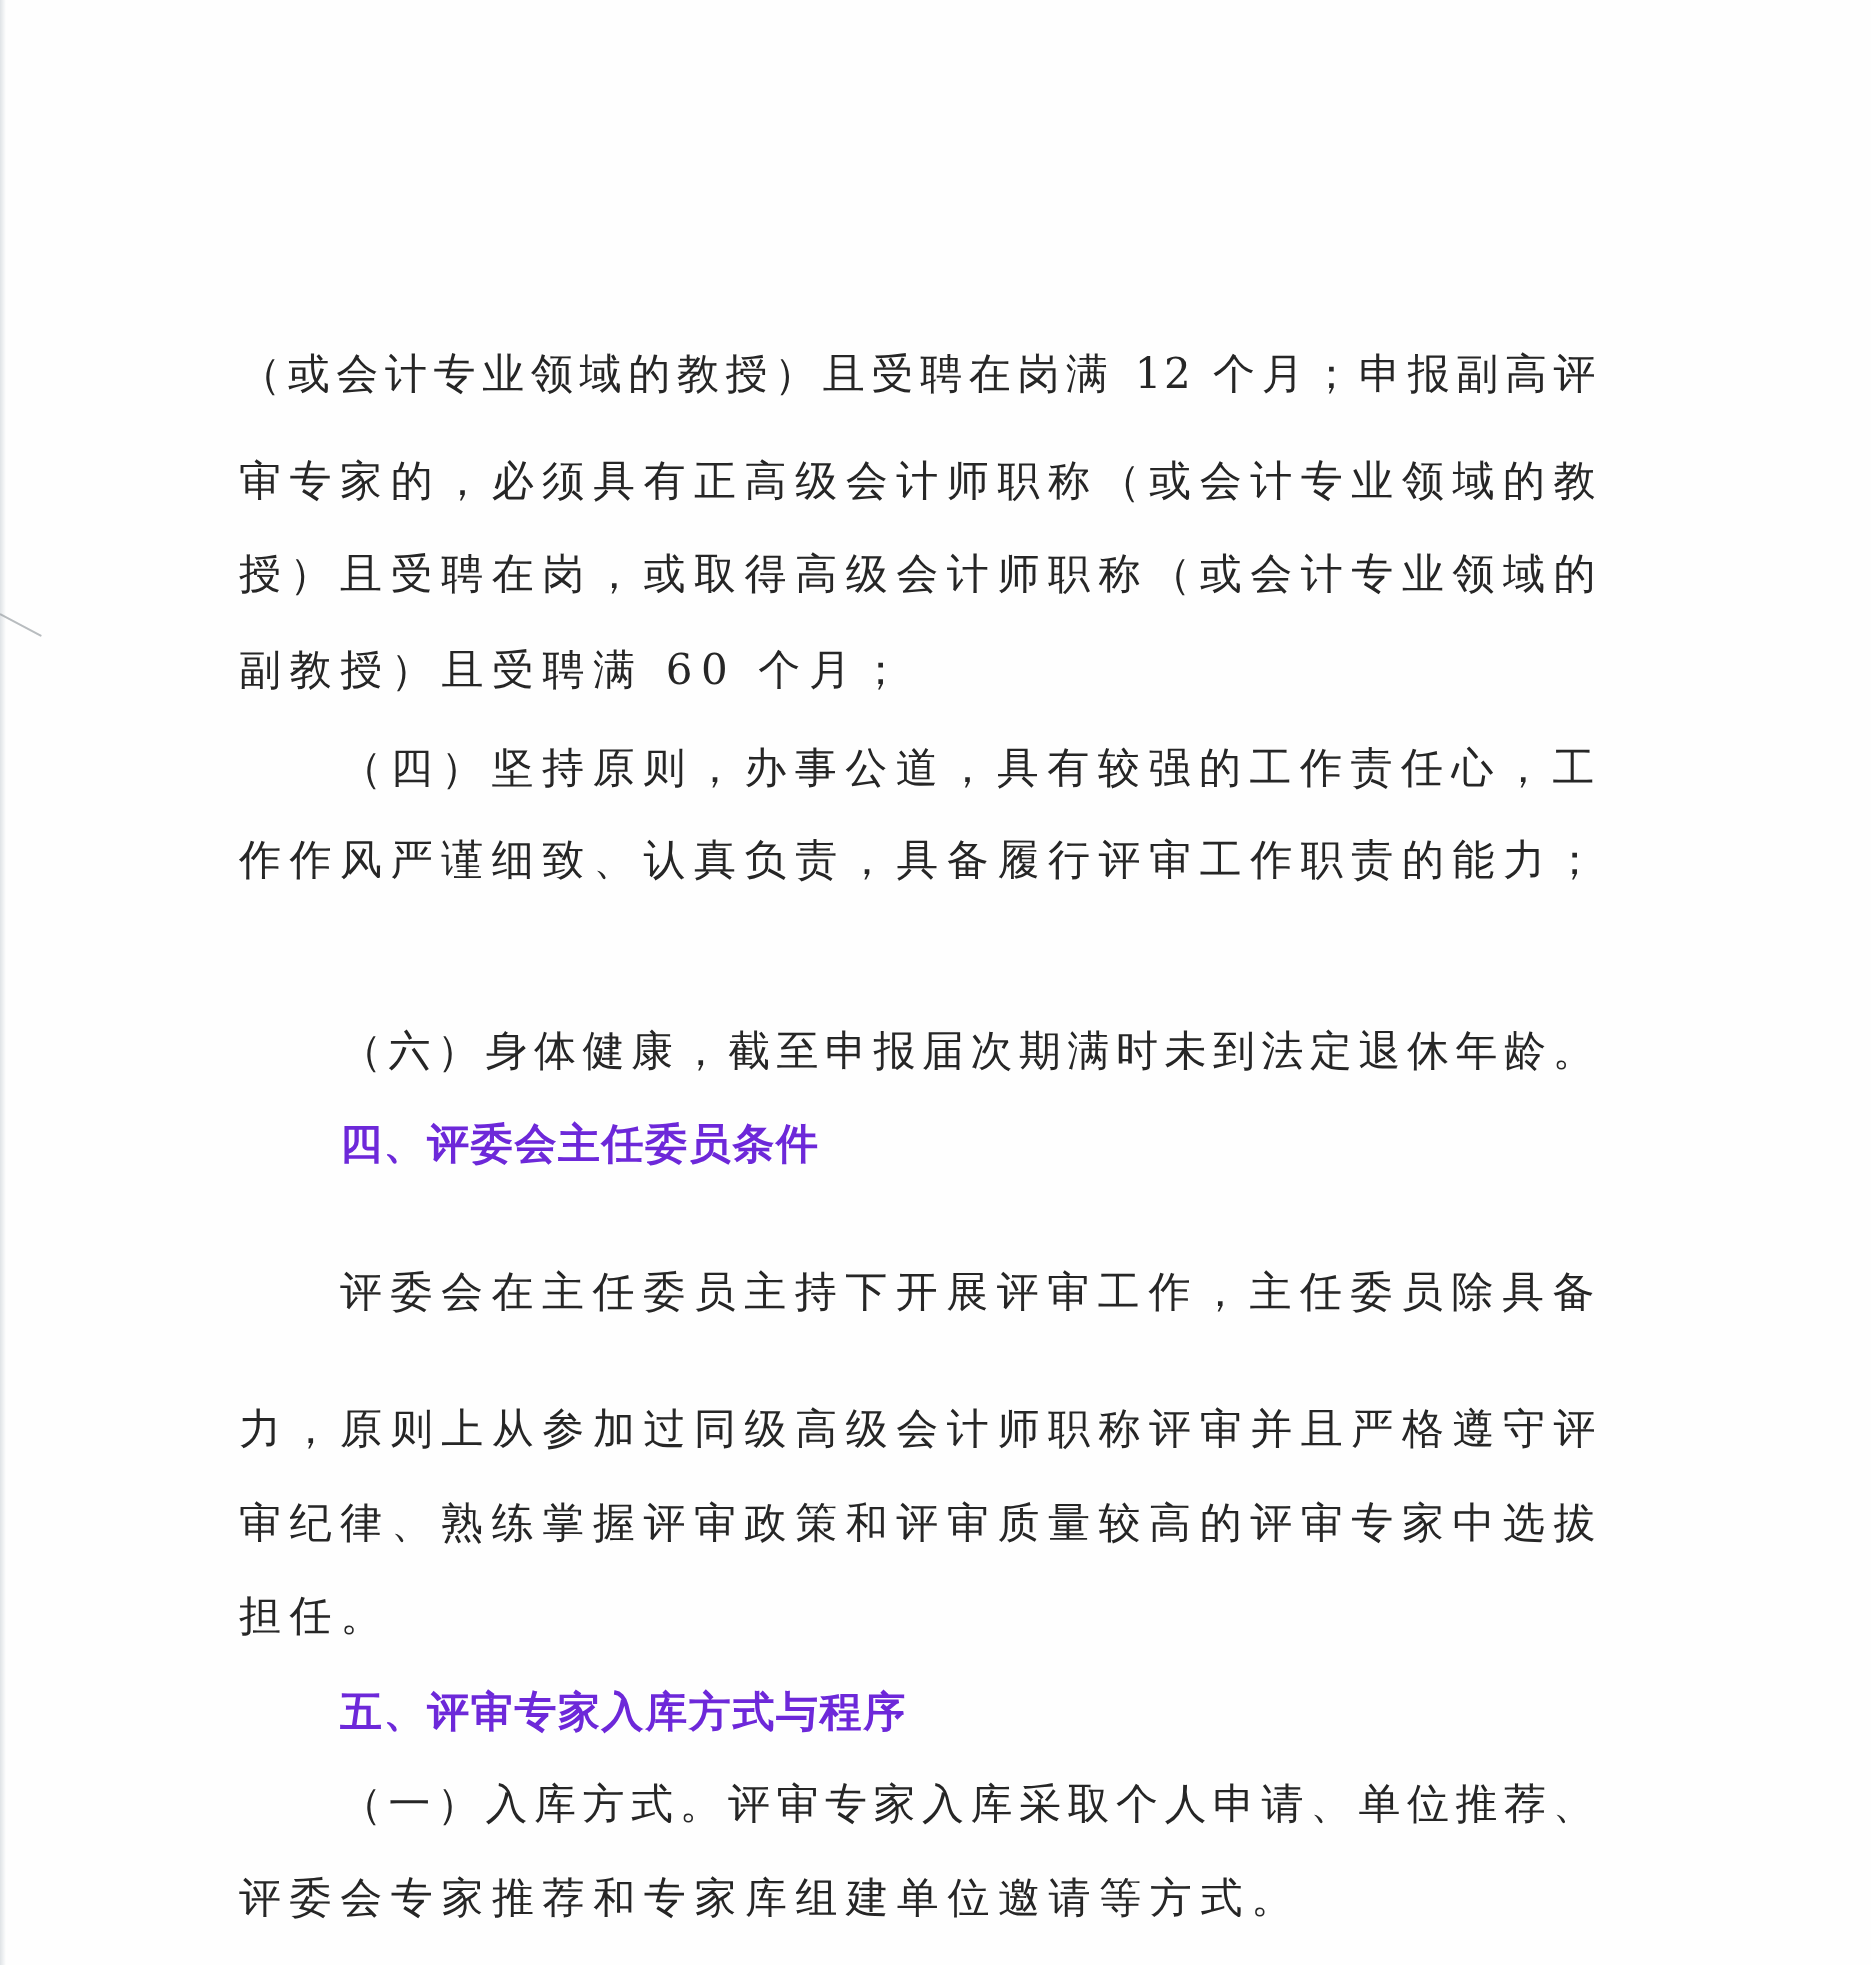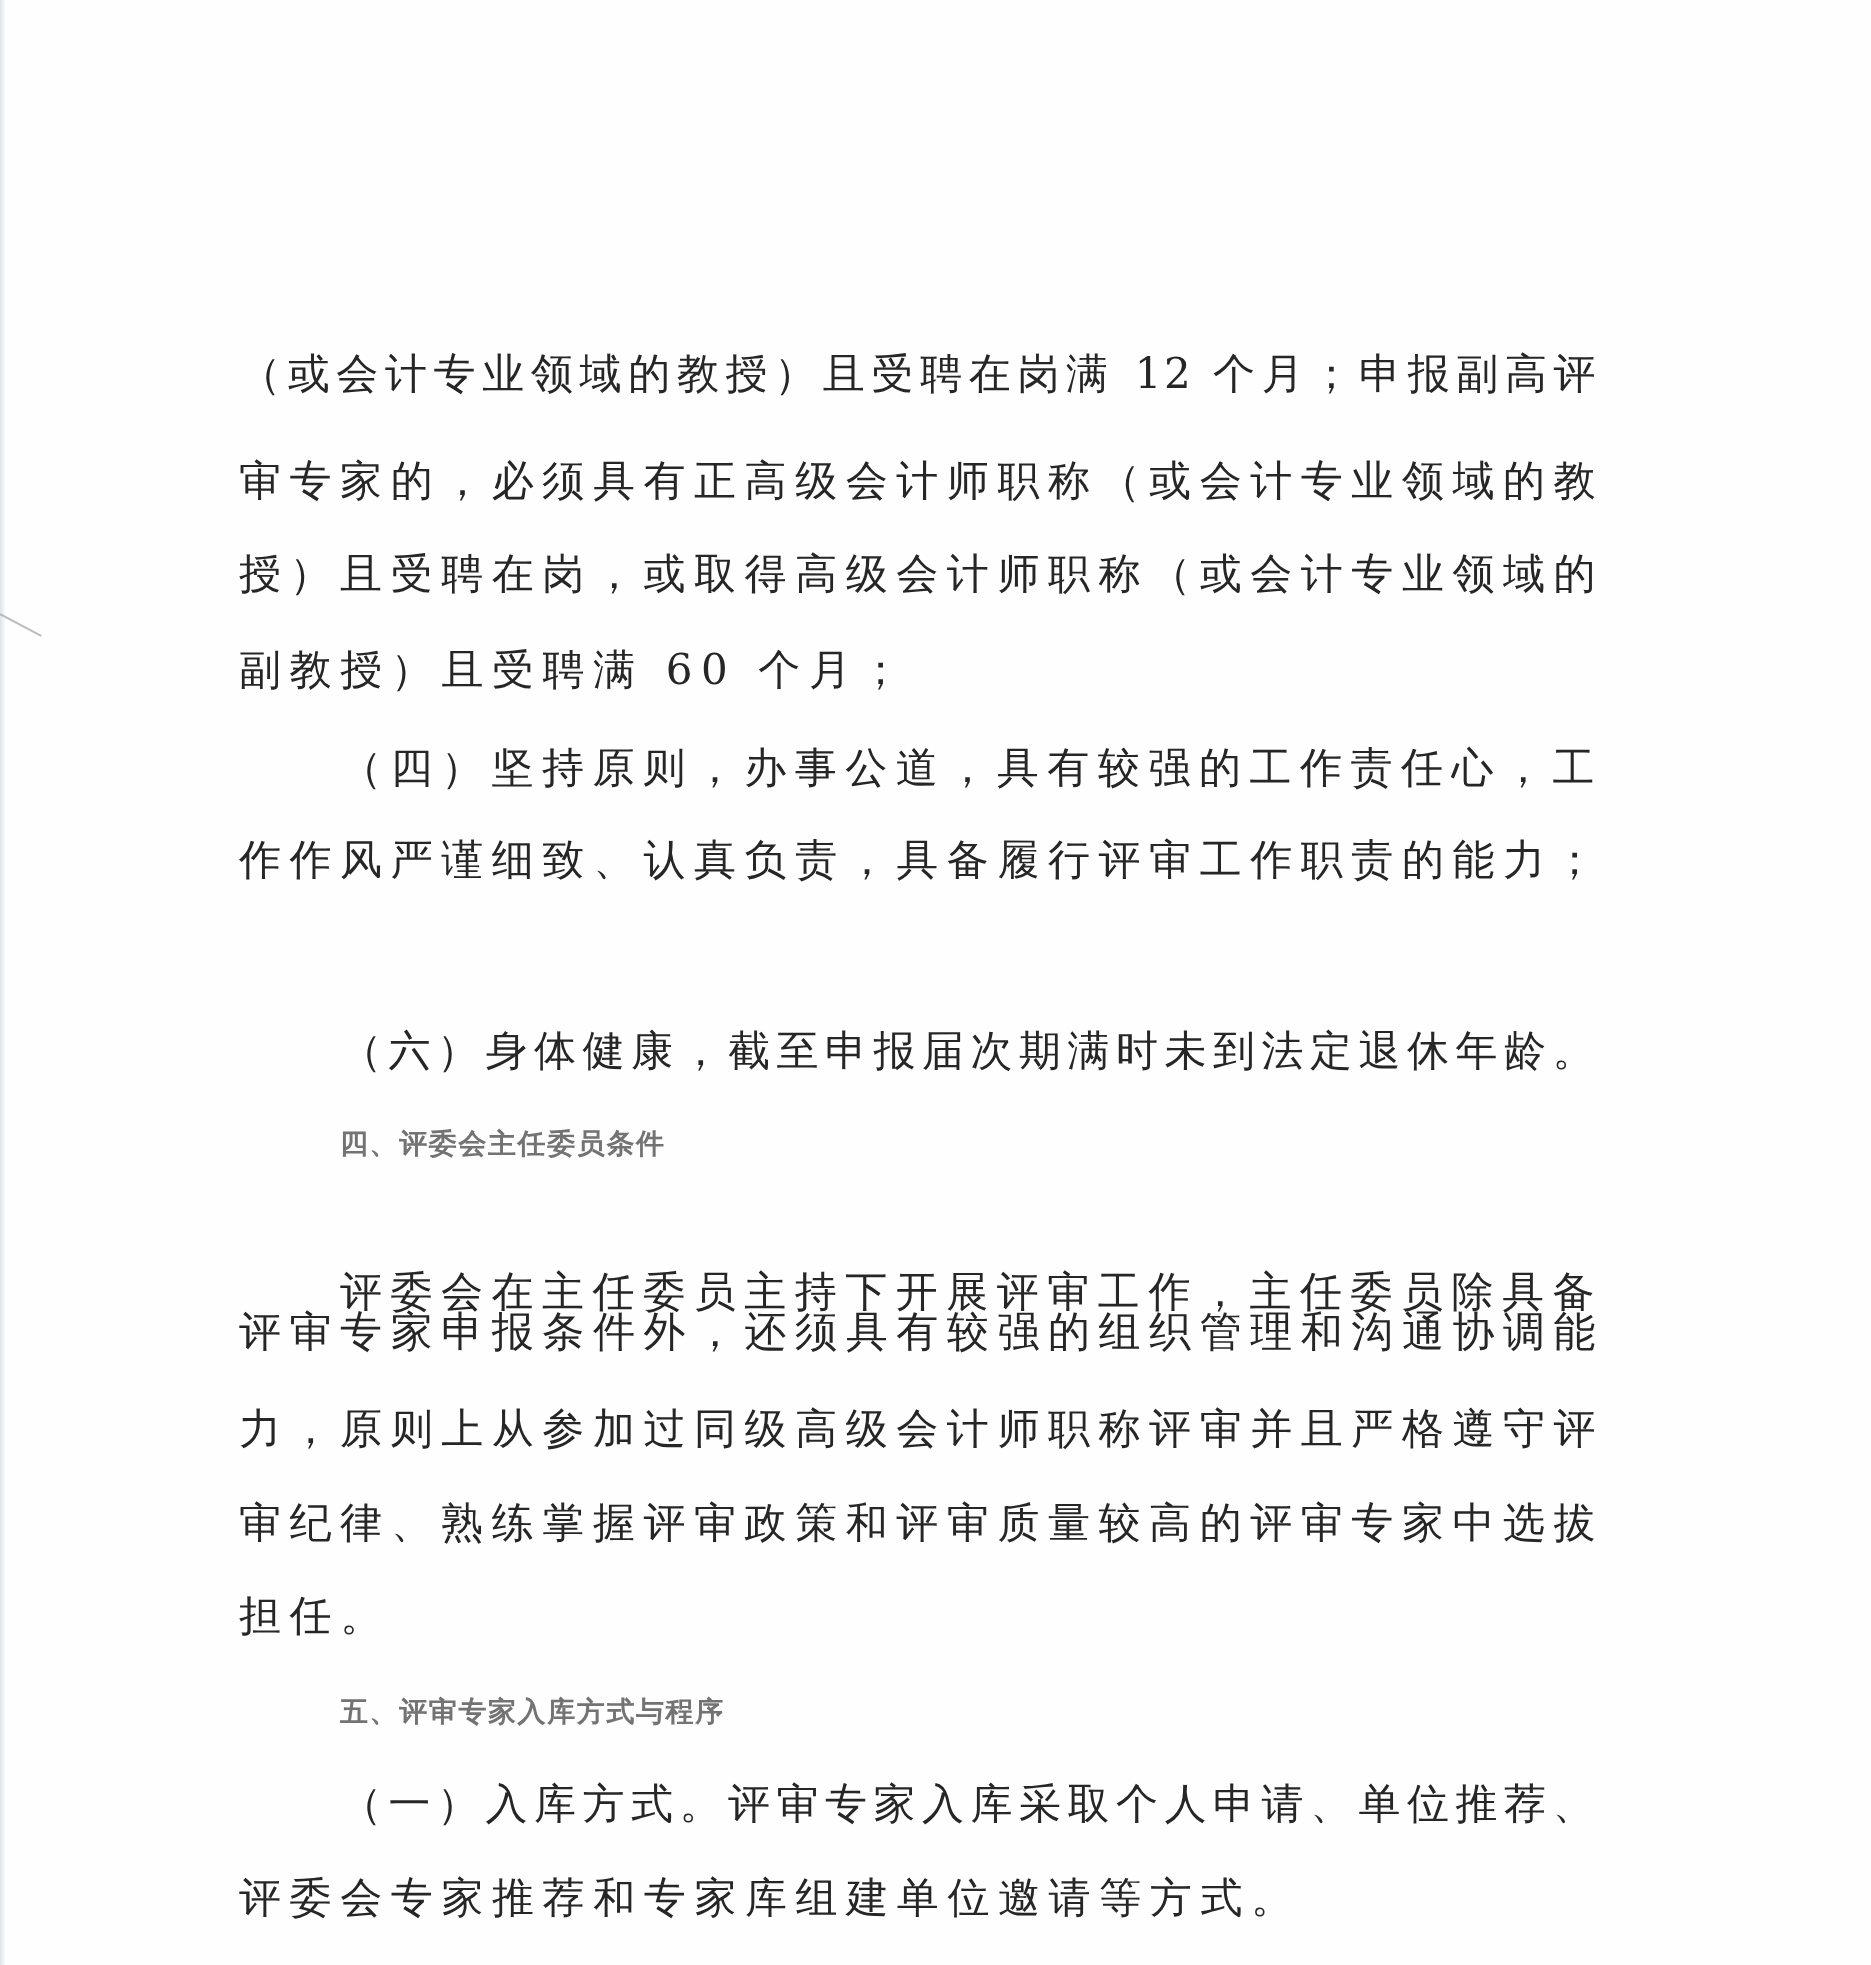--- a/index.html
+++ b/index.html
@@ -33,22 +33,22 @@
   }
   .line.last { text-align: right; text-align-last: left; letter-spacing: 8.6px; }
   .line.indent { left: 340px; width: 1257px; }
   .heading {
     position: absolute;
     left: 340px;
     height: 55px;
     line-height: 55px;
     font-family: "DejaVu Sans", "Liberation Sans", sans-serif;
     font-weight: bold;
-    font-size: 28px;
-    color: #737373;
+    font-size: 42px;
+    color: #6d28d9;
     white-space: nowrap;
     letter-spacing: 1.6px;
   }
 </style>
 </head>
 <body>
 
 <div class="page">
   <div class="scan-edge"></div>
   <div class="scan-mark"></div>
@@ -60,21 +60,20 @@
 
   <div class="line indent" style="top:740px">（四）坚持原则，办事公道，具有较强的工作责任心，工</div>
   <div class="line" style="top:832px">作作风严谨细致、认真负责，具备履行评审工作职责的能力；</div>
 
 
   <div class="line indent" style="top:1023px">（六）身体健康，截至申报届次期满时未到法定退休年龄。</div>
 
   <div class="heading" style="top:1116px">四、评委会主任委员条件</div>
 
   <div class="line indent" style="top:1264px">评委会在主任委员主持下开展评审工作，主任委员除具备</div>
-  <div class="line" style="top:1304px">评审专家申报条件外，还须具有较强的组织管理和沟通协调能</div>
   <div class="line" style="top:1401px">力，原则上从参加过同级高级会计师职称评审并且严格遵守评</div>
   <div class="line last" style="top:1588px">担任。</div>
   <div class="line" style="top:1495px">审纪律、熟练掌握评审政策和评审质量较高的评审专家中选拔</div>
 
   <div class="heading" style="top:1684px">五、评审专家入库方式与程序</div>
 
   <div class="line indent" style="top:1776px">（一）入库方式。评审专家入库采取个人申请、单位推荐、</div>
   <div class="line last" style="top:1870px">评委会专家推荐和专家库组建单位邀请等方式。</div>
 
 </div>

